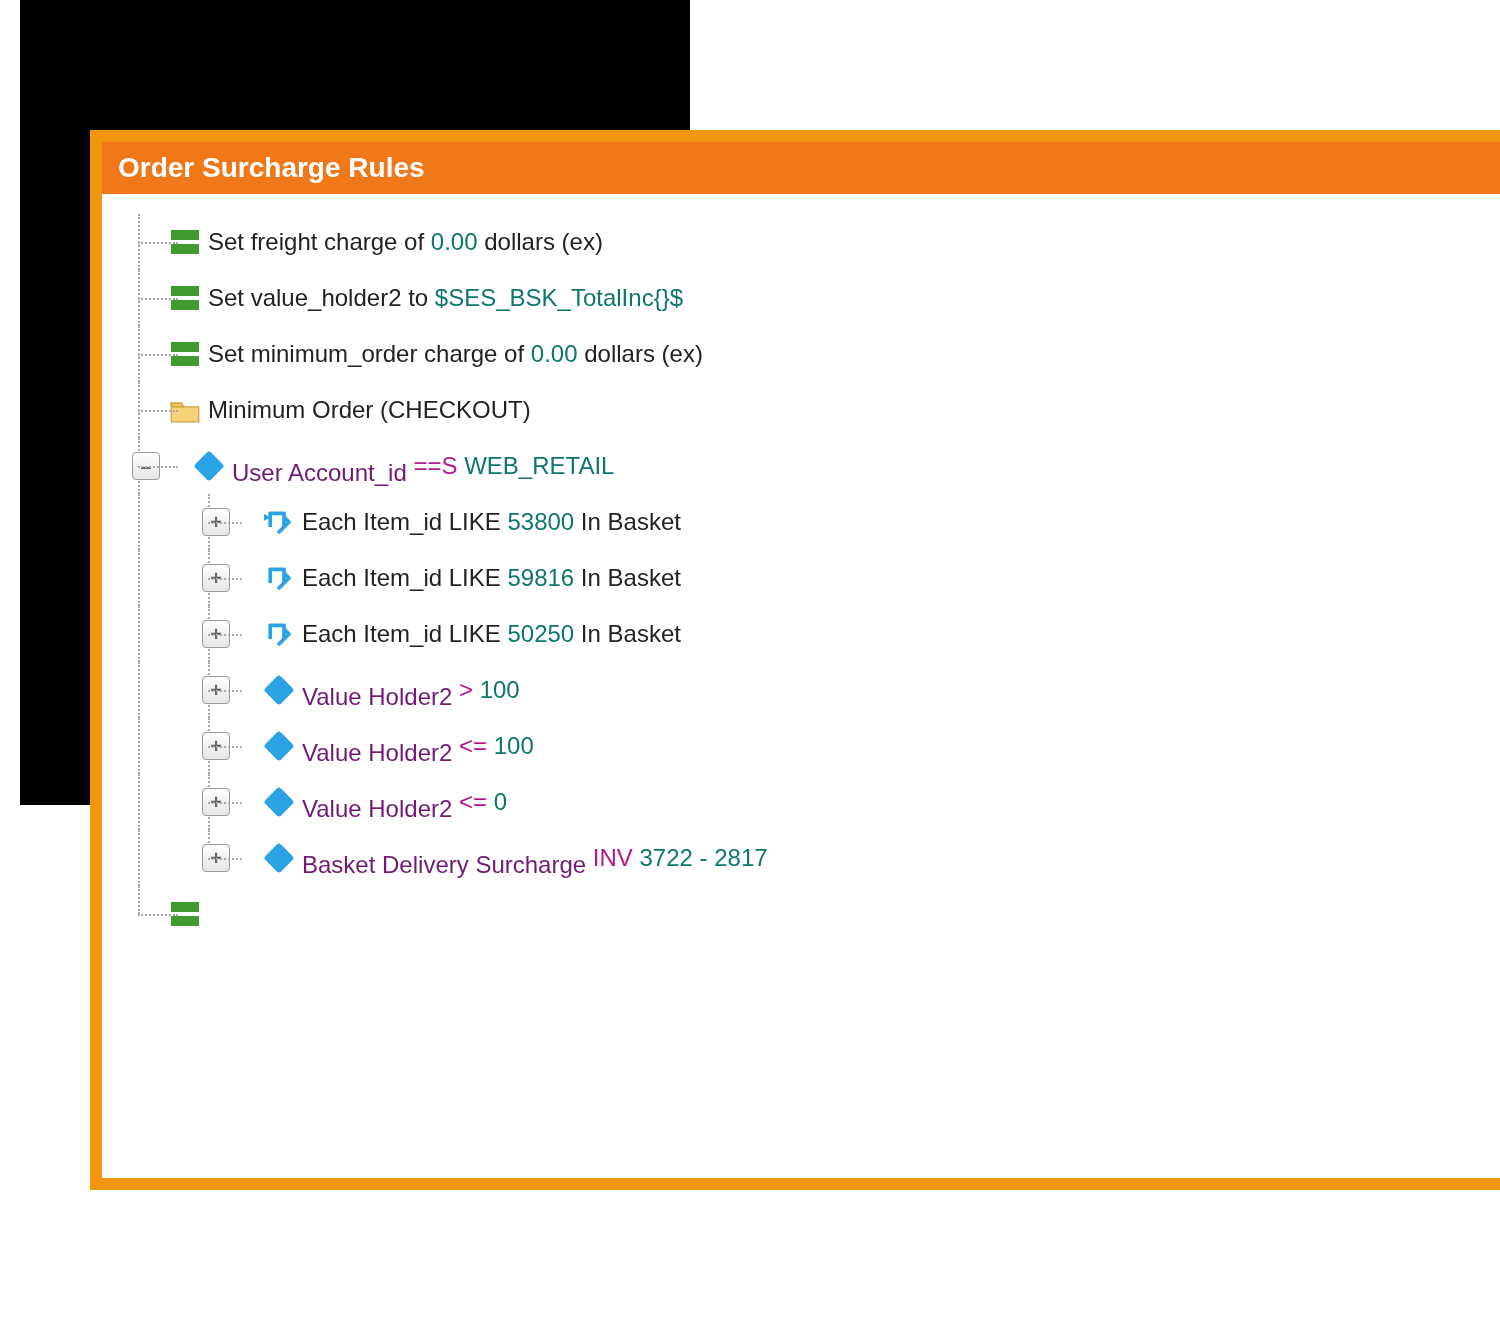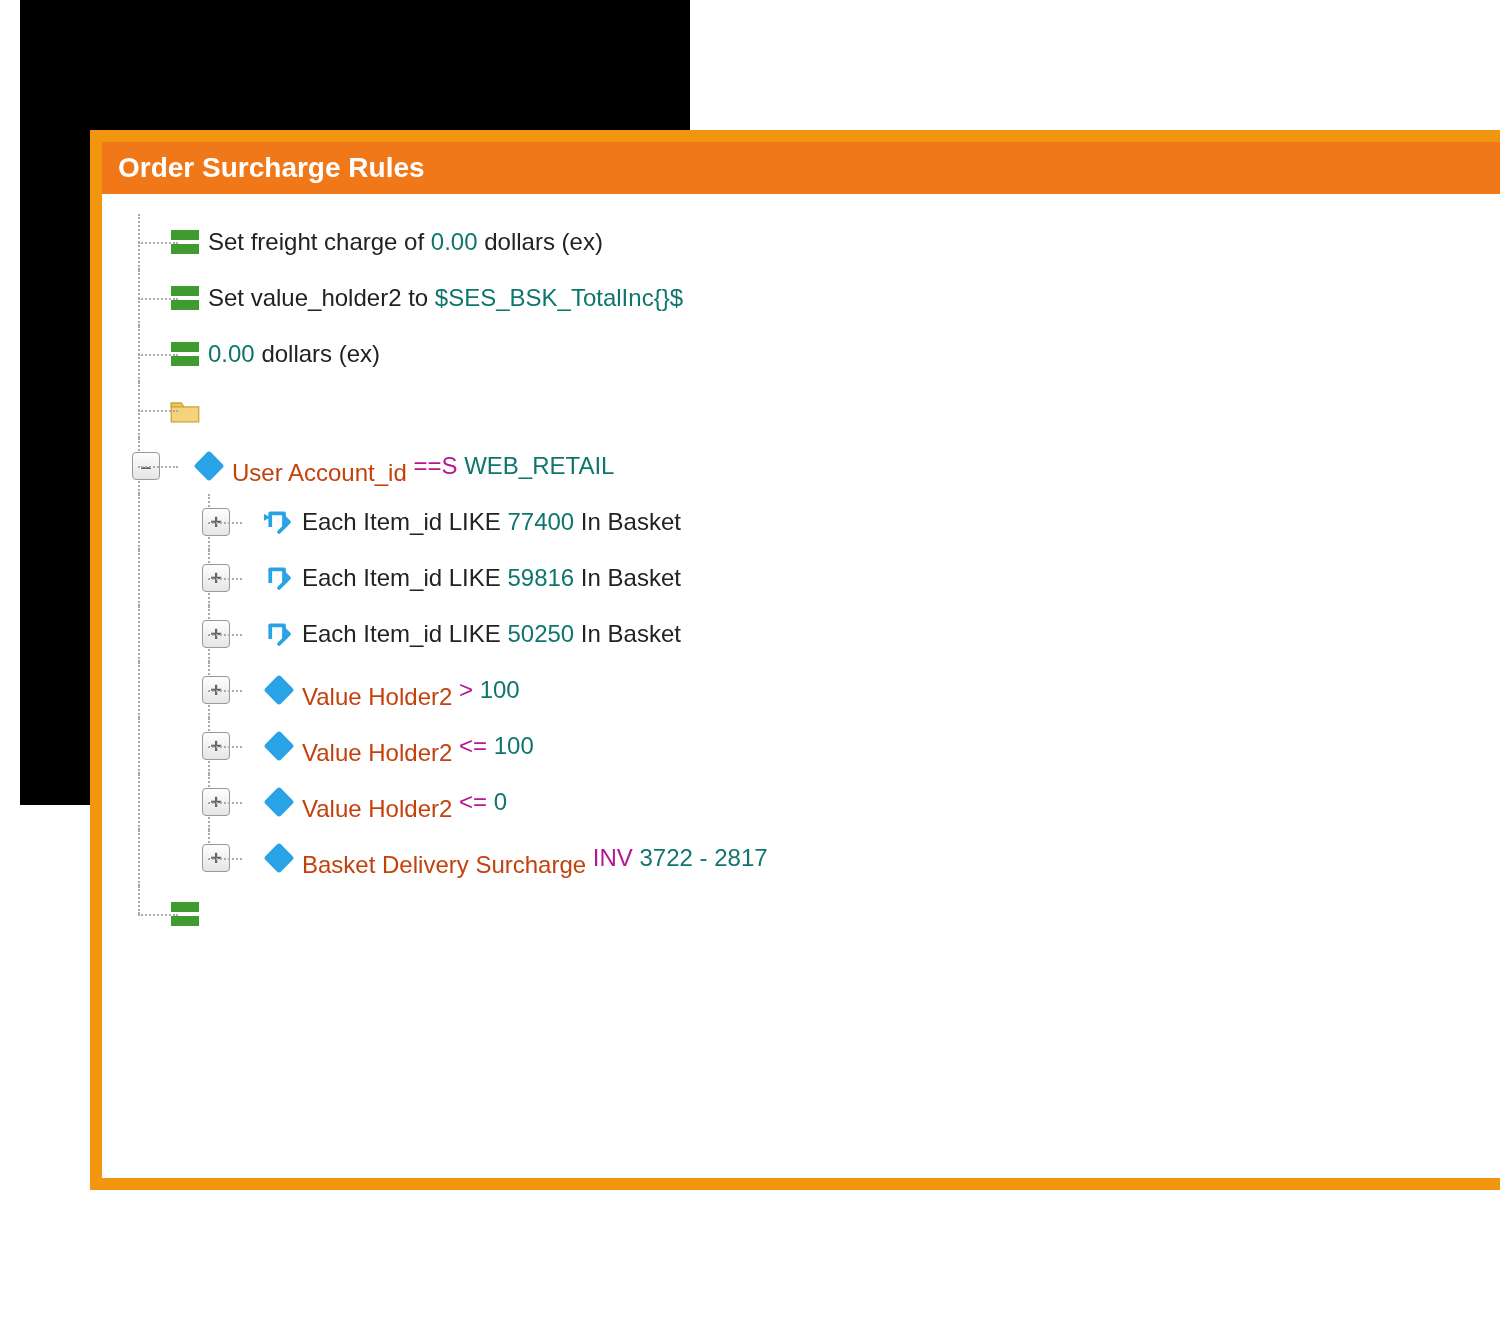--- a/index.html
+++ b/index.html
@@ -130,21 +130,21 @@
     background: #3f9b2f;
   }
   .icon-diamond {
     width: 22px; height: 22px;
     background: #2aa2e6;
     transform: rotate(45deg);
     border-radius: 3px;
   }
 
   .txt { color: #222; }
-  .txt-blue { color: #c2410c; margin-top: 14px; }
+  .txt-blue { color: #701a75; margin-top: 14px; }
   .txt-green { color: #0f766e; }
   .txt-magenta { color: #b4178f; }
   .sp { white-space: pre; }
 </style>
 </head>
 <body>
 
 <div class="black-box"></div>
 
 <div class="panel-frame">
@@ -178,32 +178,34 @@
       </div>
 
       <div class="row indent-0">
         <span class="toggle-spacer"></span>
         <span class="icon">
             <span class="icon-bars">
               <span></span>
               <span></span>
             </span>
           </span>
+        <span class="txt sp">Set minimum_order charge of </span>
         <span class="txt-green sp">0.00</span>
         <span class="txt sp"> dollars (ex)</span>
       </div>
 
       <div class="row indent-0">
         <span class="toggle-spacer"></span>
         <span class="icon">
           <svg class="icon-folder" viewBox="0 0 24 20">
               <path d="M1 4 h8 l2 3 h12 v12 h-22 z" fill="#f6d37a" stroke="#c9a23a" stroke-width="1"></path>
               <path d="M1 4 h8 l2 3 h-10 z" fill="#eec661" stroke="#c9a23a" stroke-width="1"></path>
             </svg>
         </span>
+        <span class="txt sp">Minimum Order (CHECKOUT)</span>
       </div>
 
       <div class="row indent-0">
         <span class="toggle">–</span>
         <span class="icon">
             <span class="icon-diamond"></span>
           </span>
         <span class="txt-blue sp">User Account_id </span>
         <span class="txt-magenta sp">==S </span>
         <span class="txt-green sp">WEB_RETAIL</span>
@@ -213,21 +215,21 @@
         <span class="vguide"></span>
         <span class="toggle">+</span>
         <span class="icon">
           <svg viewBox="0 0 24 24">
               <path d="M5 5 h11 v11 M16 16 l4 -4 l-4 -4 M16 16 l-4 4" fill="none" stroke="#2aa2e6" stroke-width="3" stroke-linejoin="round" stroke-linecap="round"></path>
               <path d="M5 5 v11" fill="none" stroke="#2aa2e6" stroke-width="3"></path>
               <polygon points="14,20 22,16 14,12" fill="#2aa2e6" transform="translate(-10,-3) scale(0.7)"></polygon>
             </svg>
         </span>
         <span class="txt sp">Each Item_id LIKE </span>
-        <span class="txt-green sp">77400</span>
+        <span class="txt-green sp">53800</span>
         <span class="txt sp"> In Basket</span>
       </div>
 
       <div class="row indent-1">
         <span class="vguide"></span>
         <span class="toggle">+</span>
         <span class="icon">
           <svg viewBox="0 0 24 24">
               <path d="M5 5 h11 v11 M16 16 l4 -4 l-4 -4 M16 16 l-4 4" fill="none" stroke="#2aa2e6" stroke-width="3" stroke-linejoin="round" stroke-linecap="round"></path>
               <path d="M5 5 v11" fill="none" stroke="#2aa2e6" stroke-width="3"></path>

